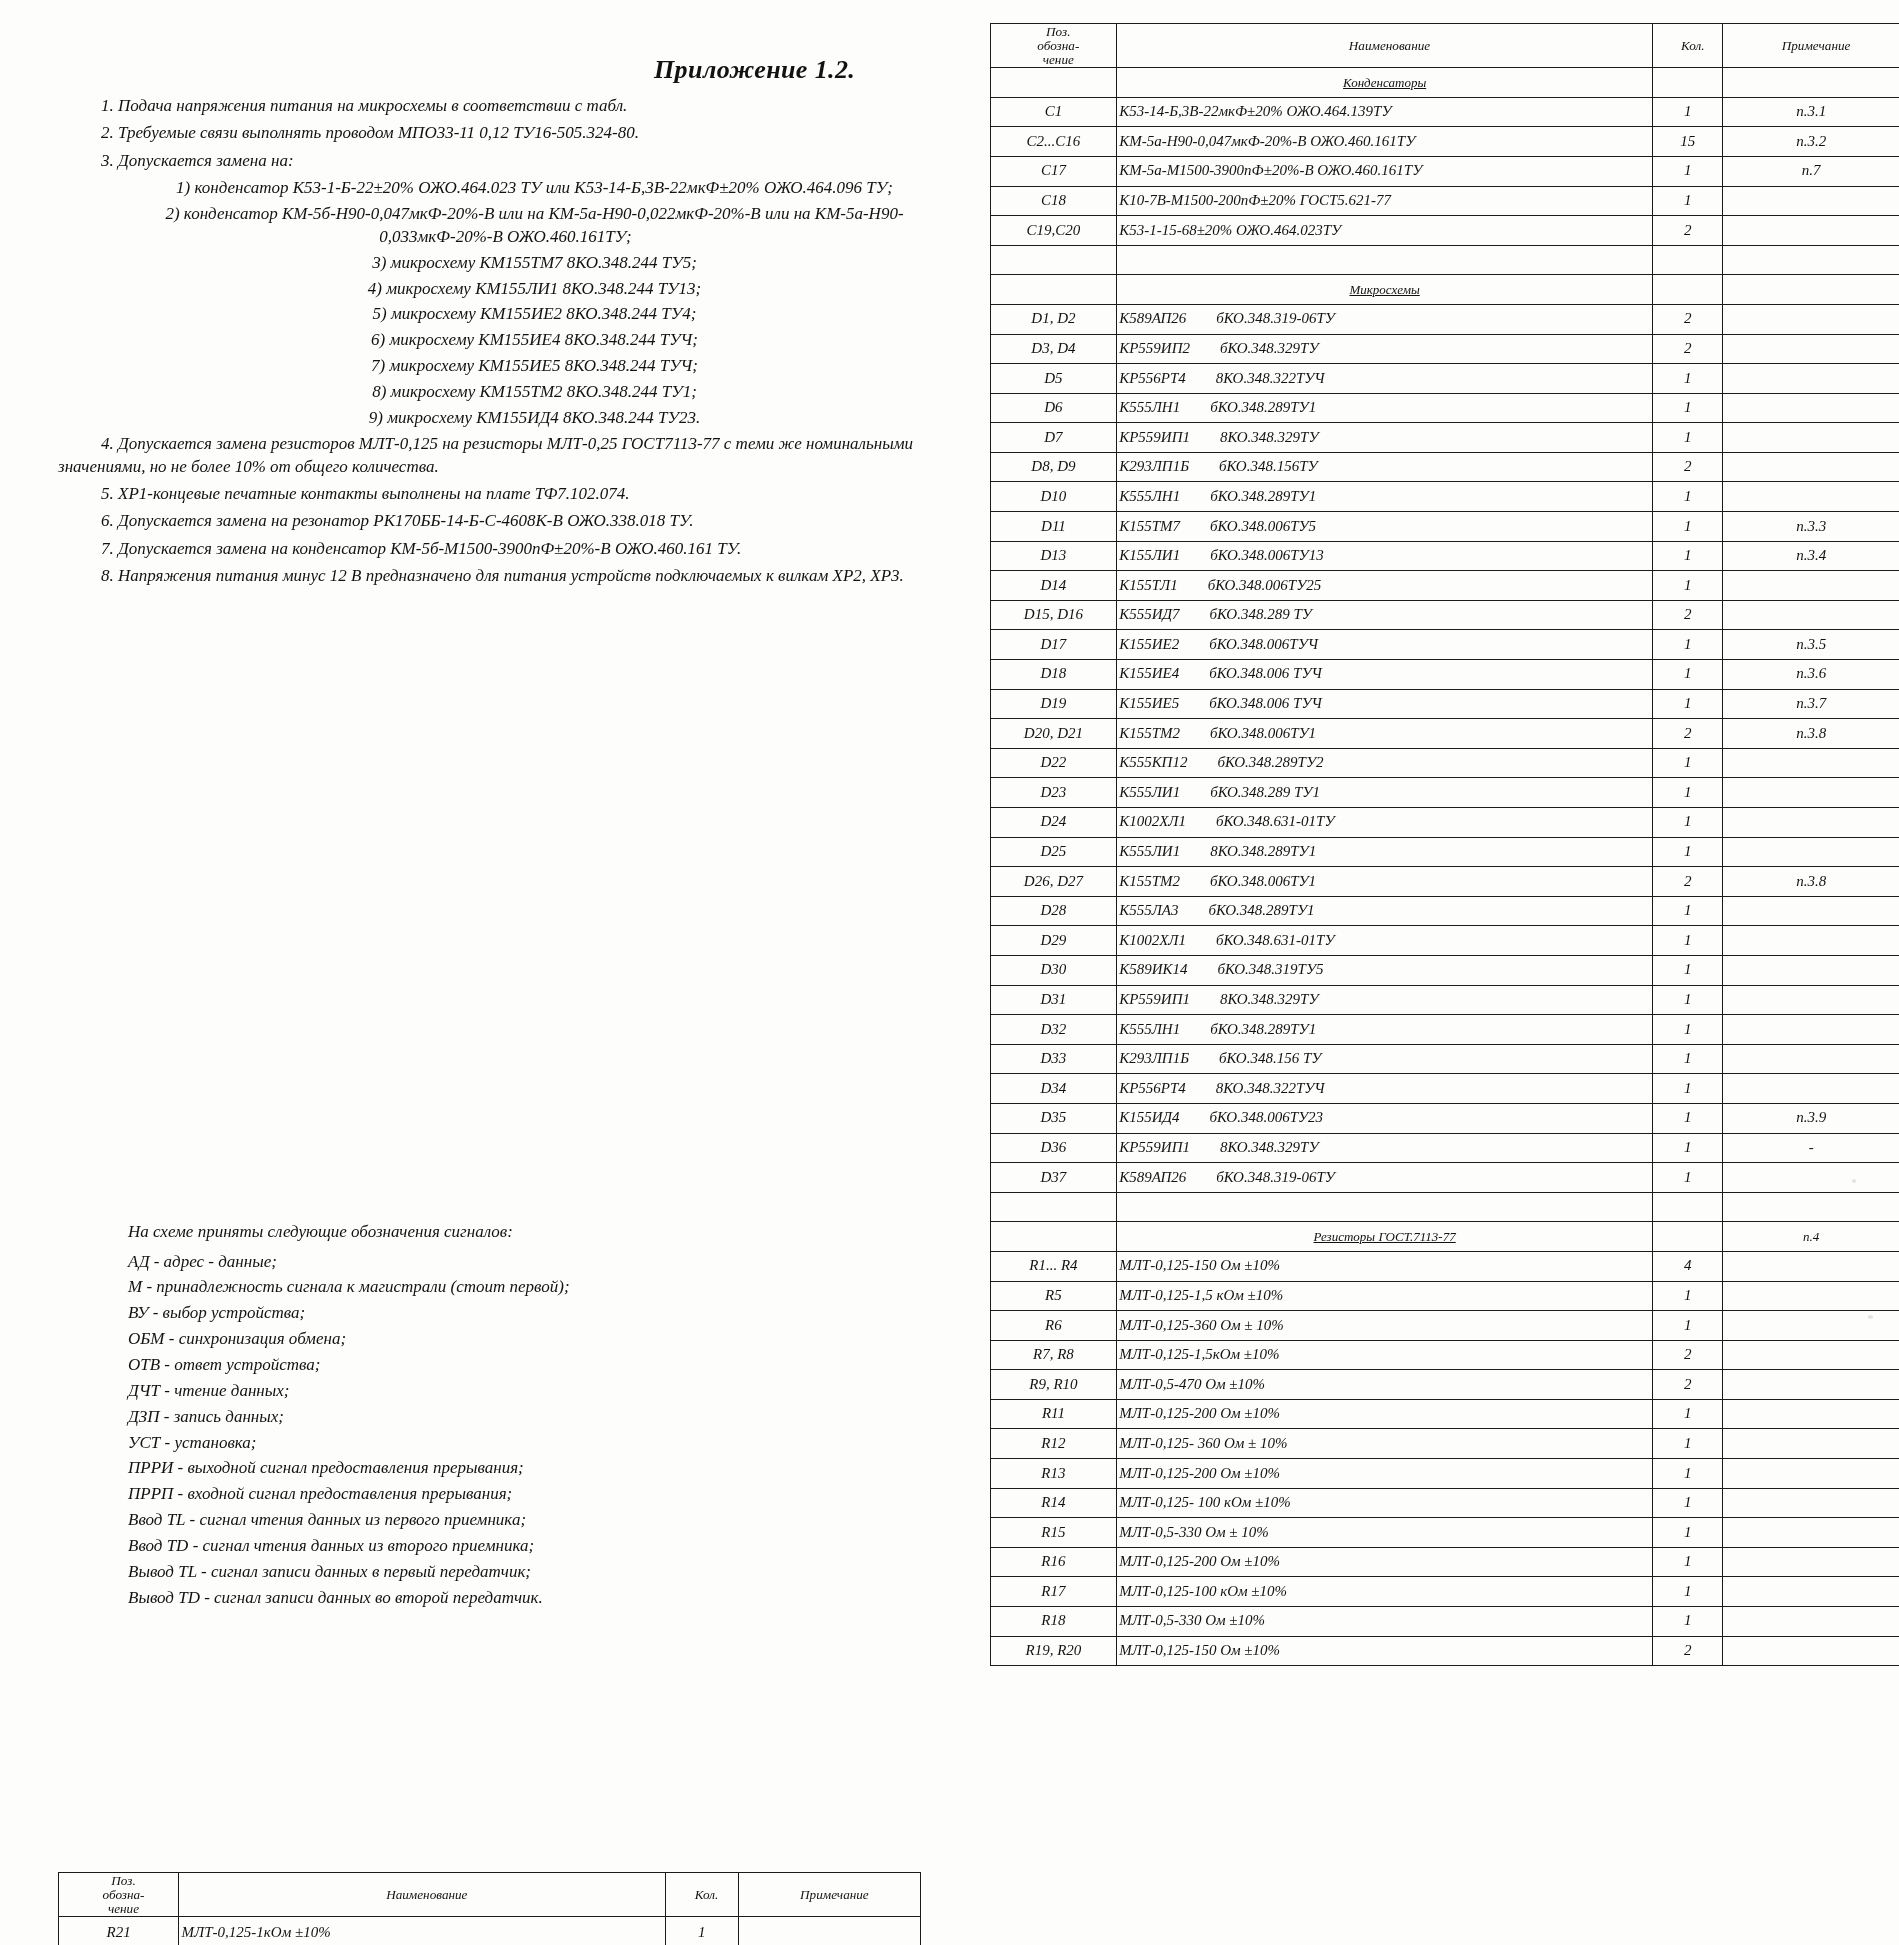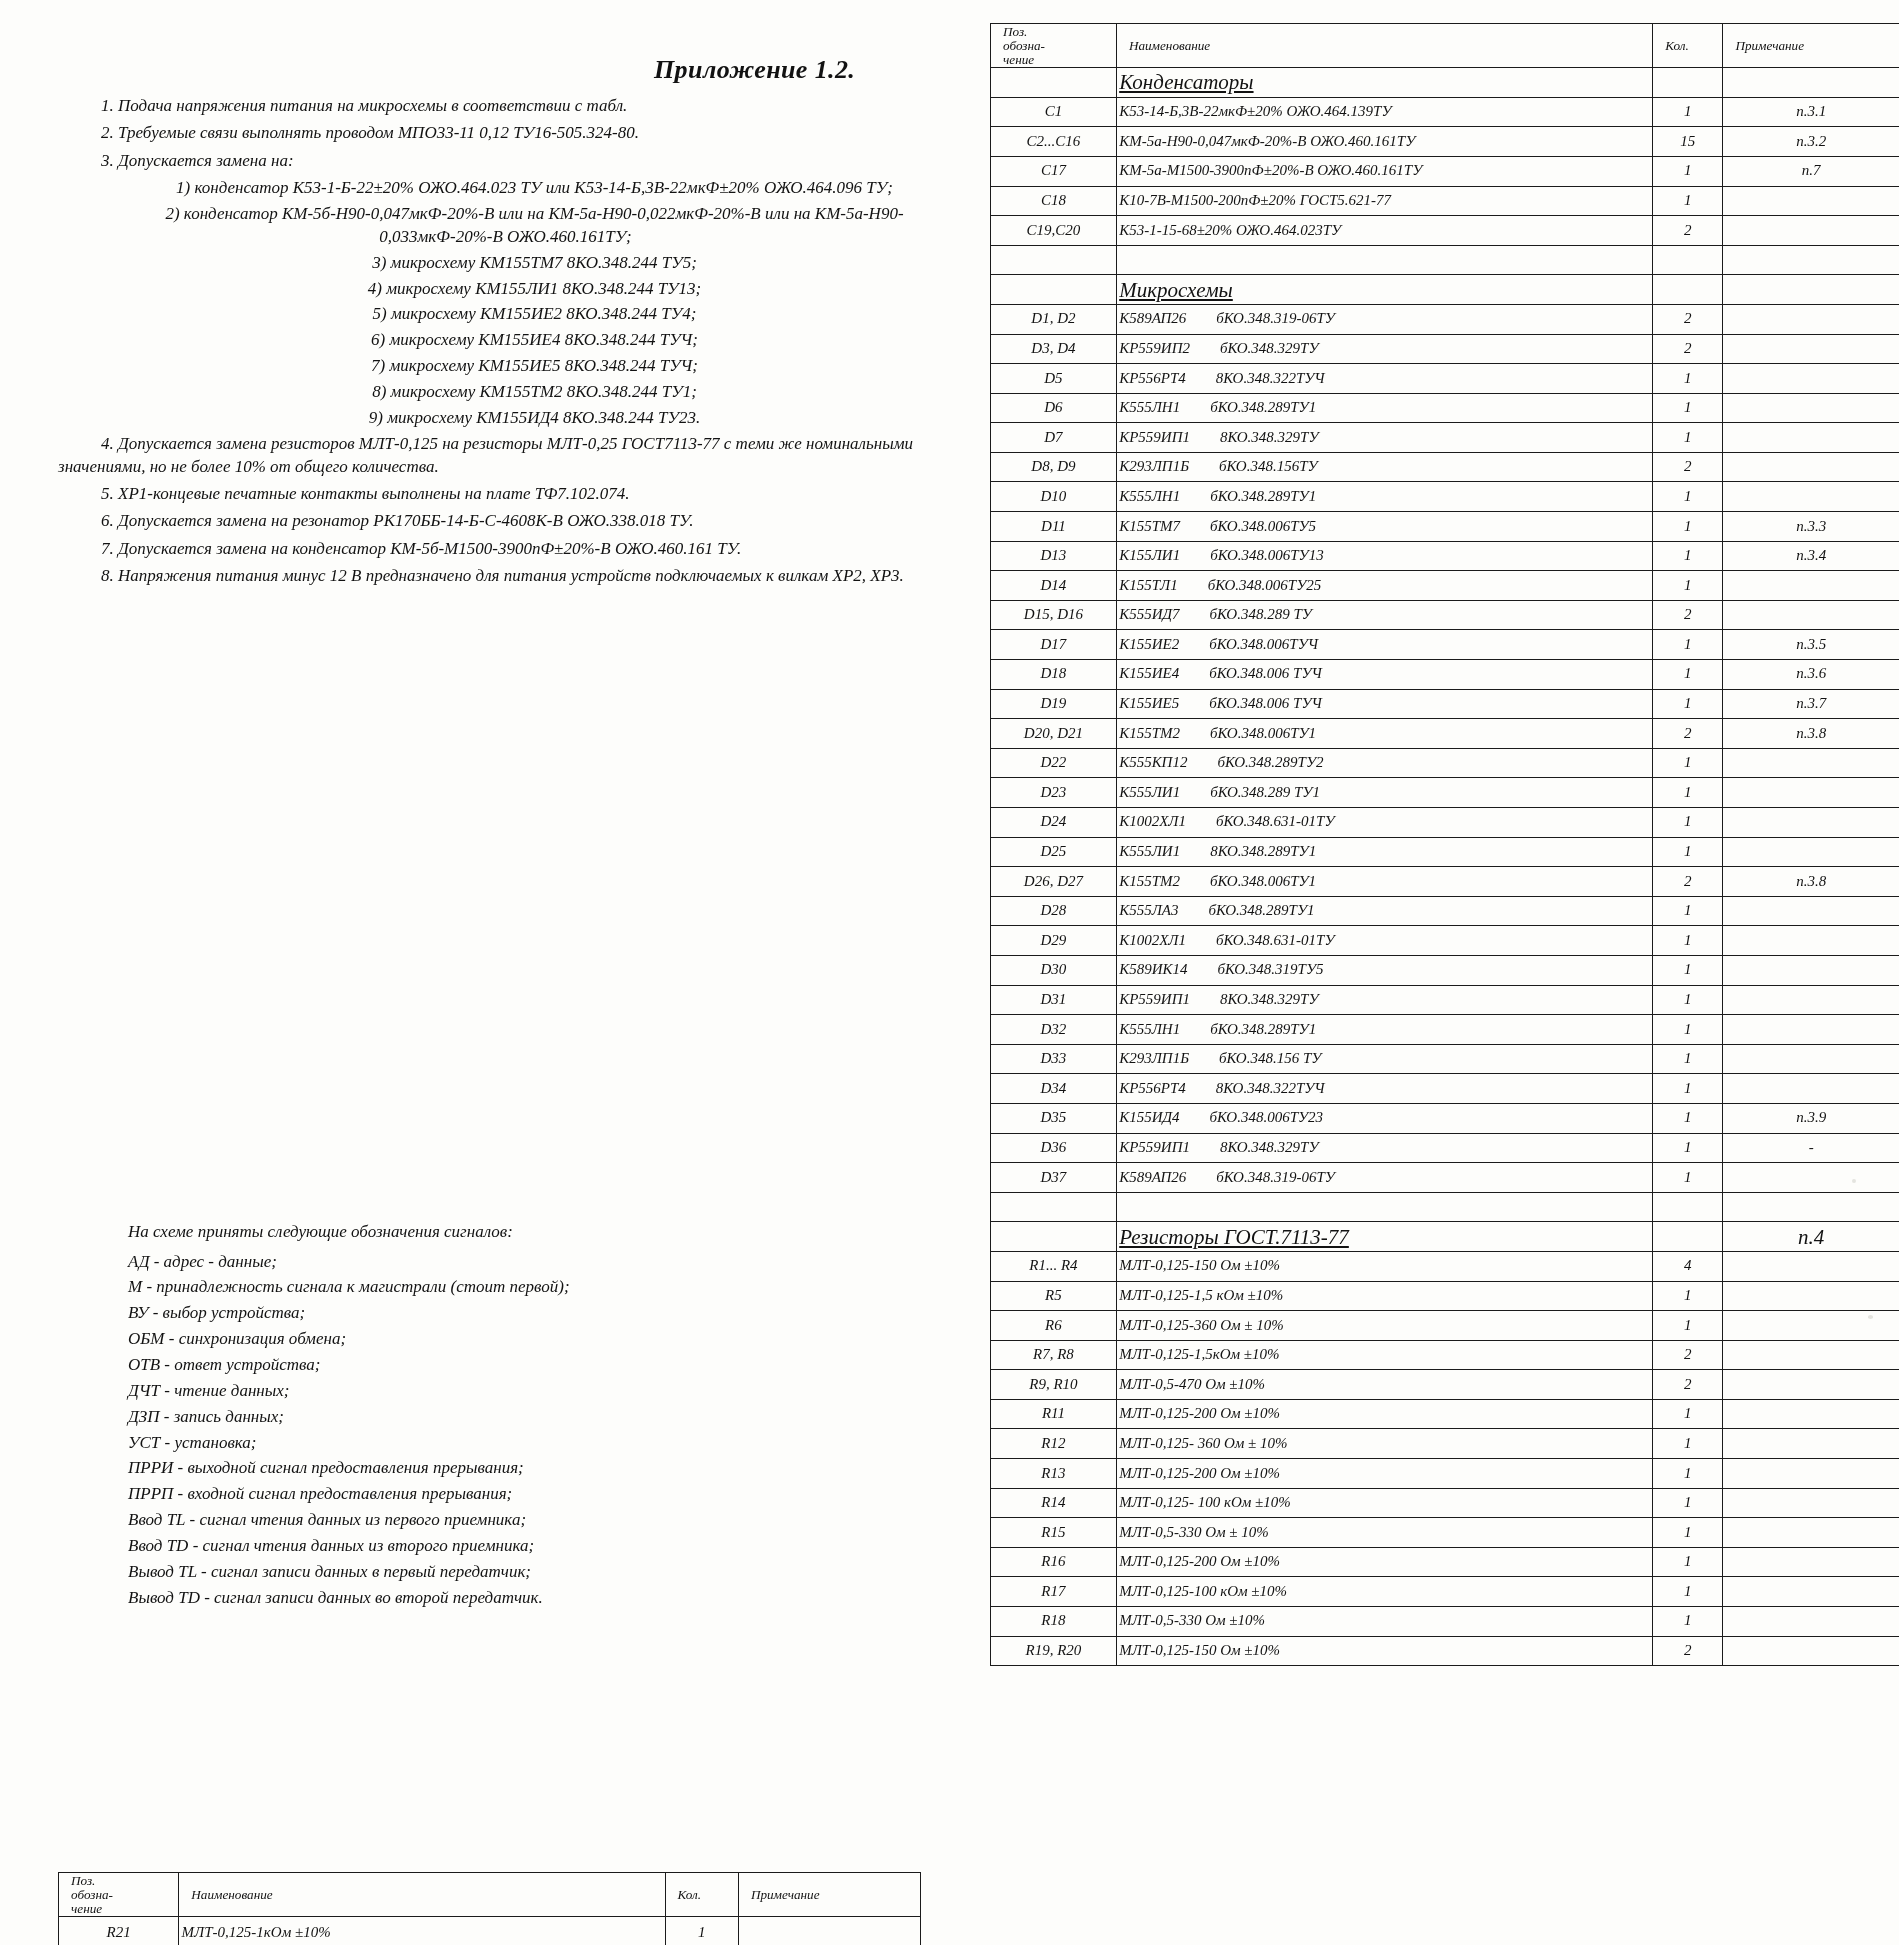--- a/index.html
+++ b/index.html
@@ -57,28 +57,29 @@
     border:0.8px solid #1b1b1b;
     padding:0.8px 2.3px;
     font-size:15px;
     font-weight:normal;
     font-style:italic;
     line-height:1.05;
     vertical-align:middle;
     white-space:nowrap;
   }
   table.spec th{
-    text-align:left;
+    text-align:center;
     font-size:13.2px;
     padding-left:12px;
   }
   td.c{text-align:center;}
   td.l{text-align:left;padding-left:6.2px;}
   tr.section td{
-    font-size:21px;
+    text-align:center;
+    font-size:13px;
     text-decoration:underline;
     height:36px;
   }
   tr.blank td{height:21px;}
 
   
   #right-table{
     position:absolute;left:990px;top:23px;
   }
   #right-table table.spec td,#right-table table.spec th{height:27px;}

